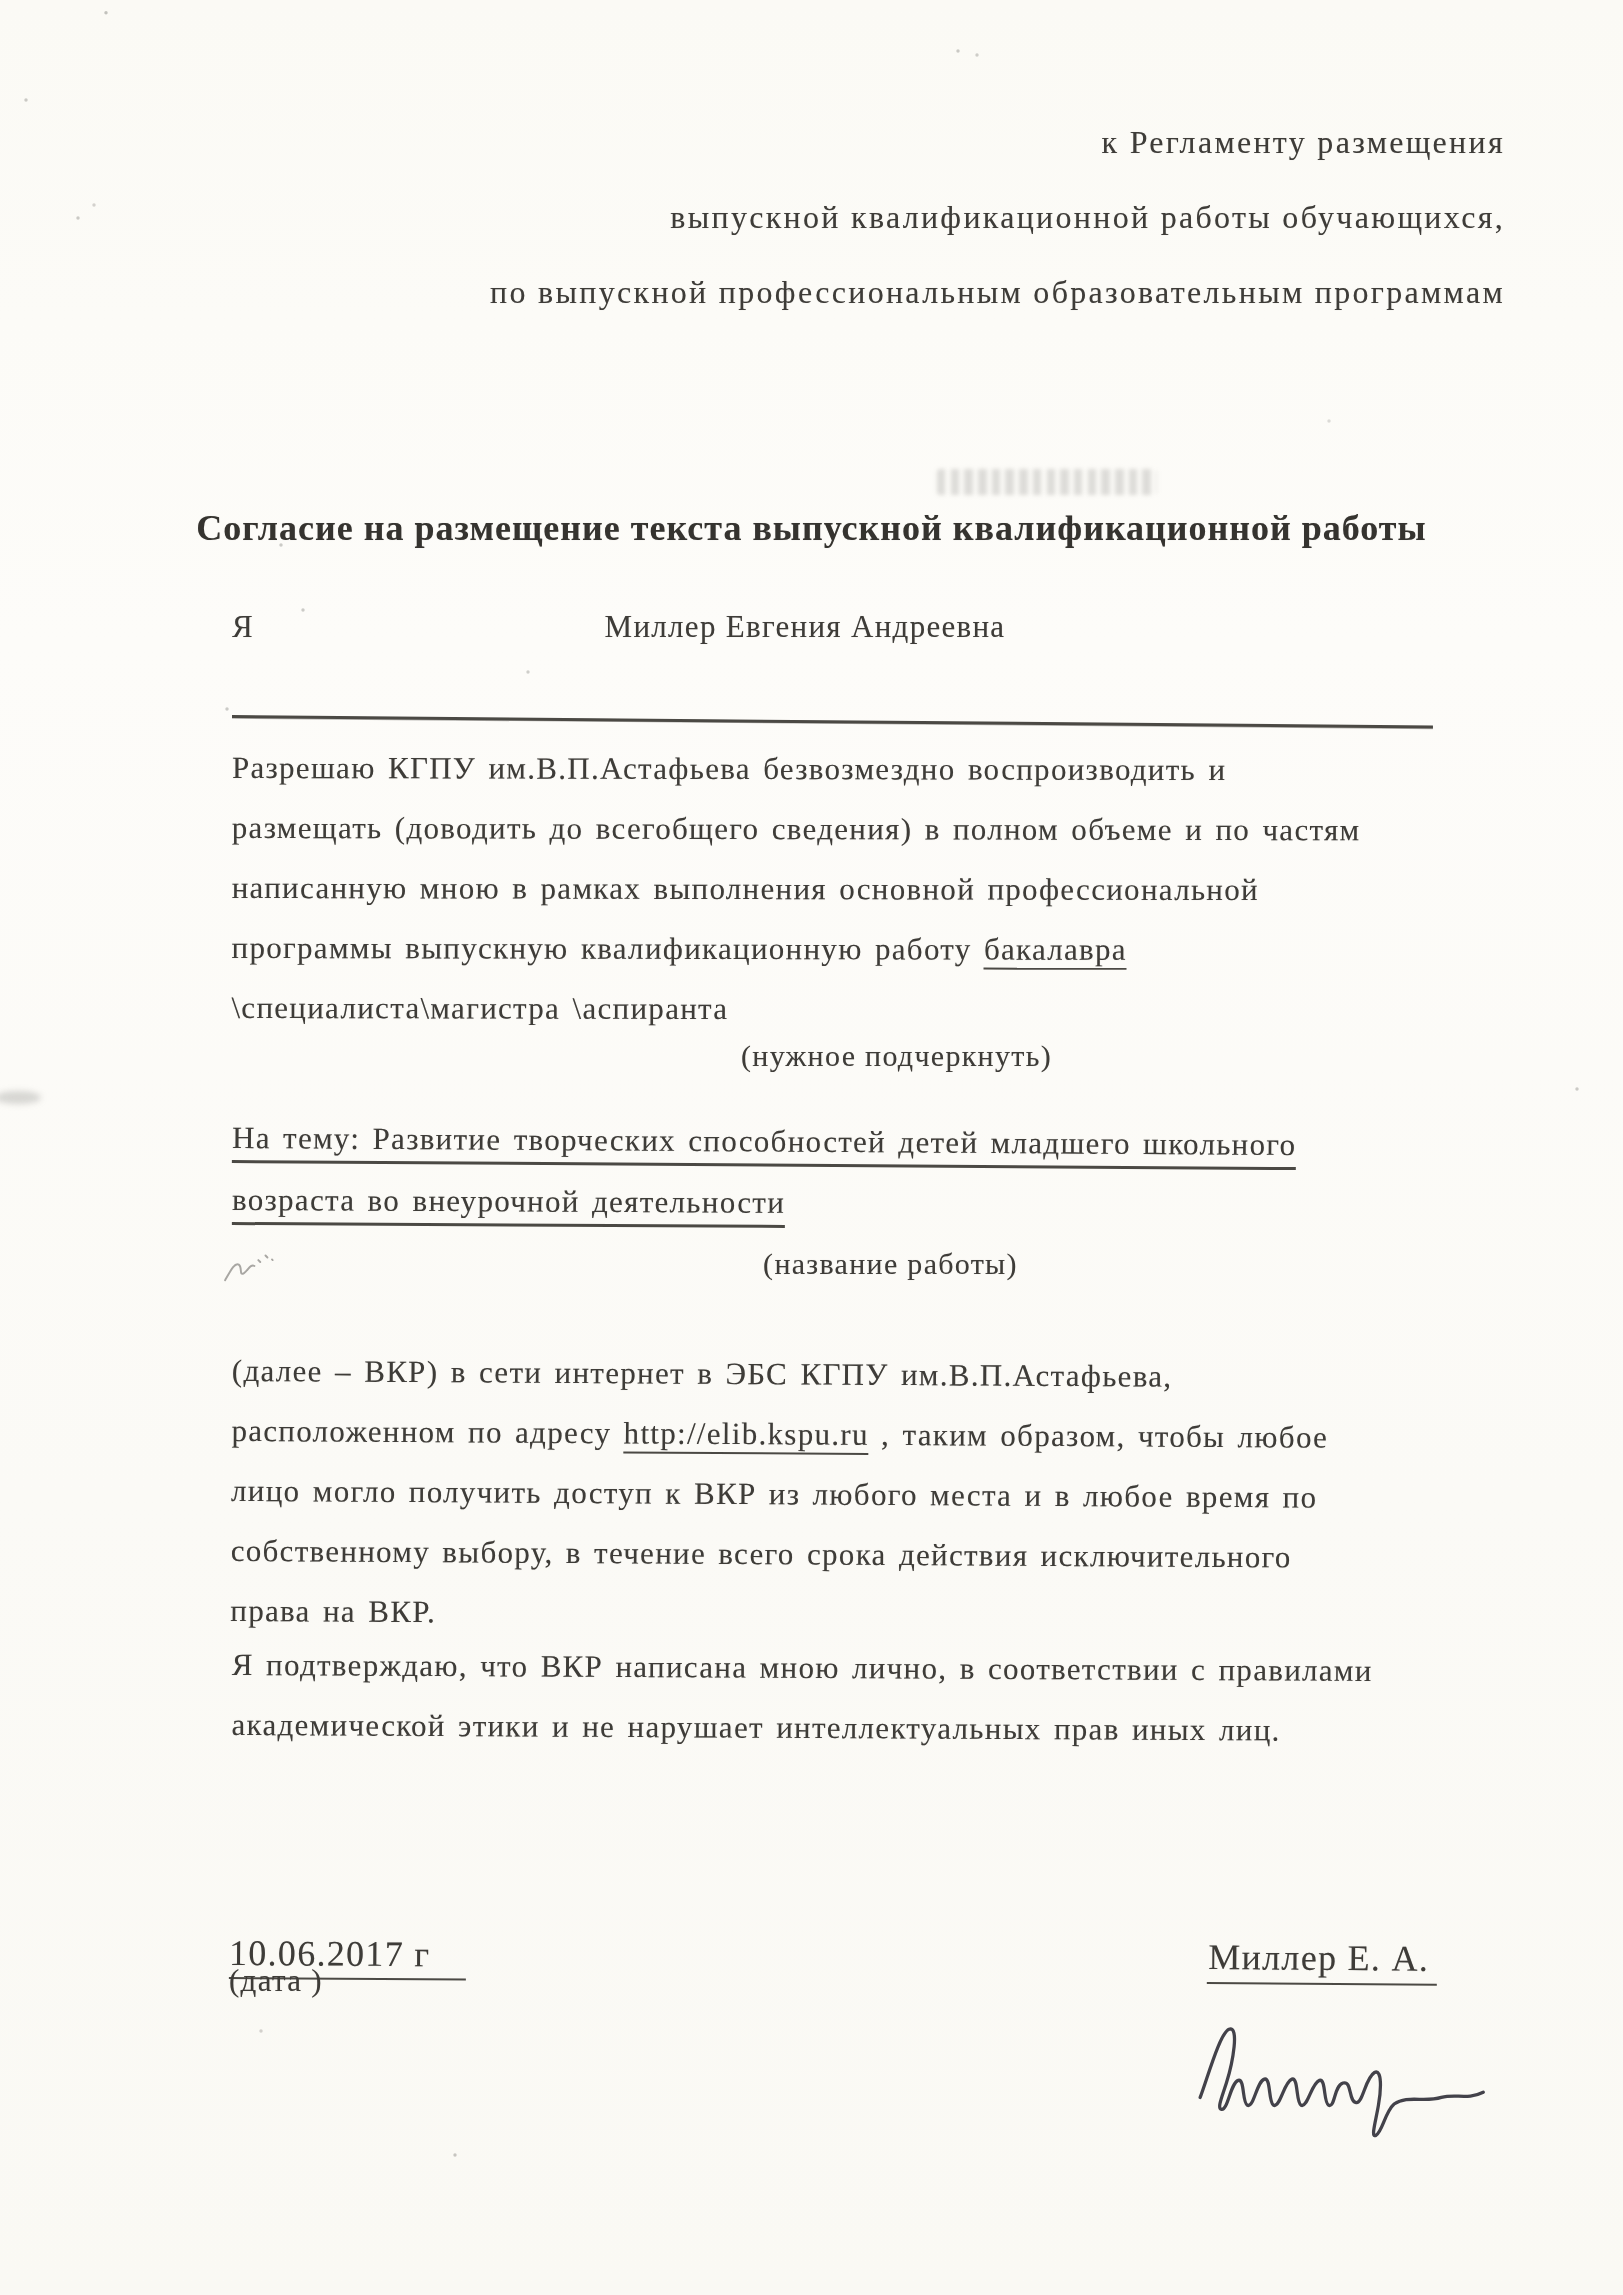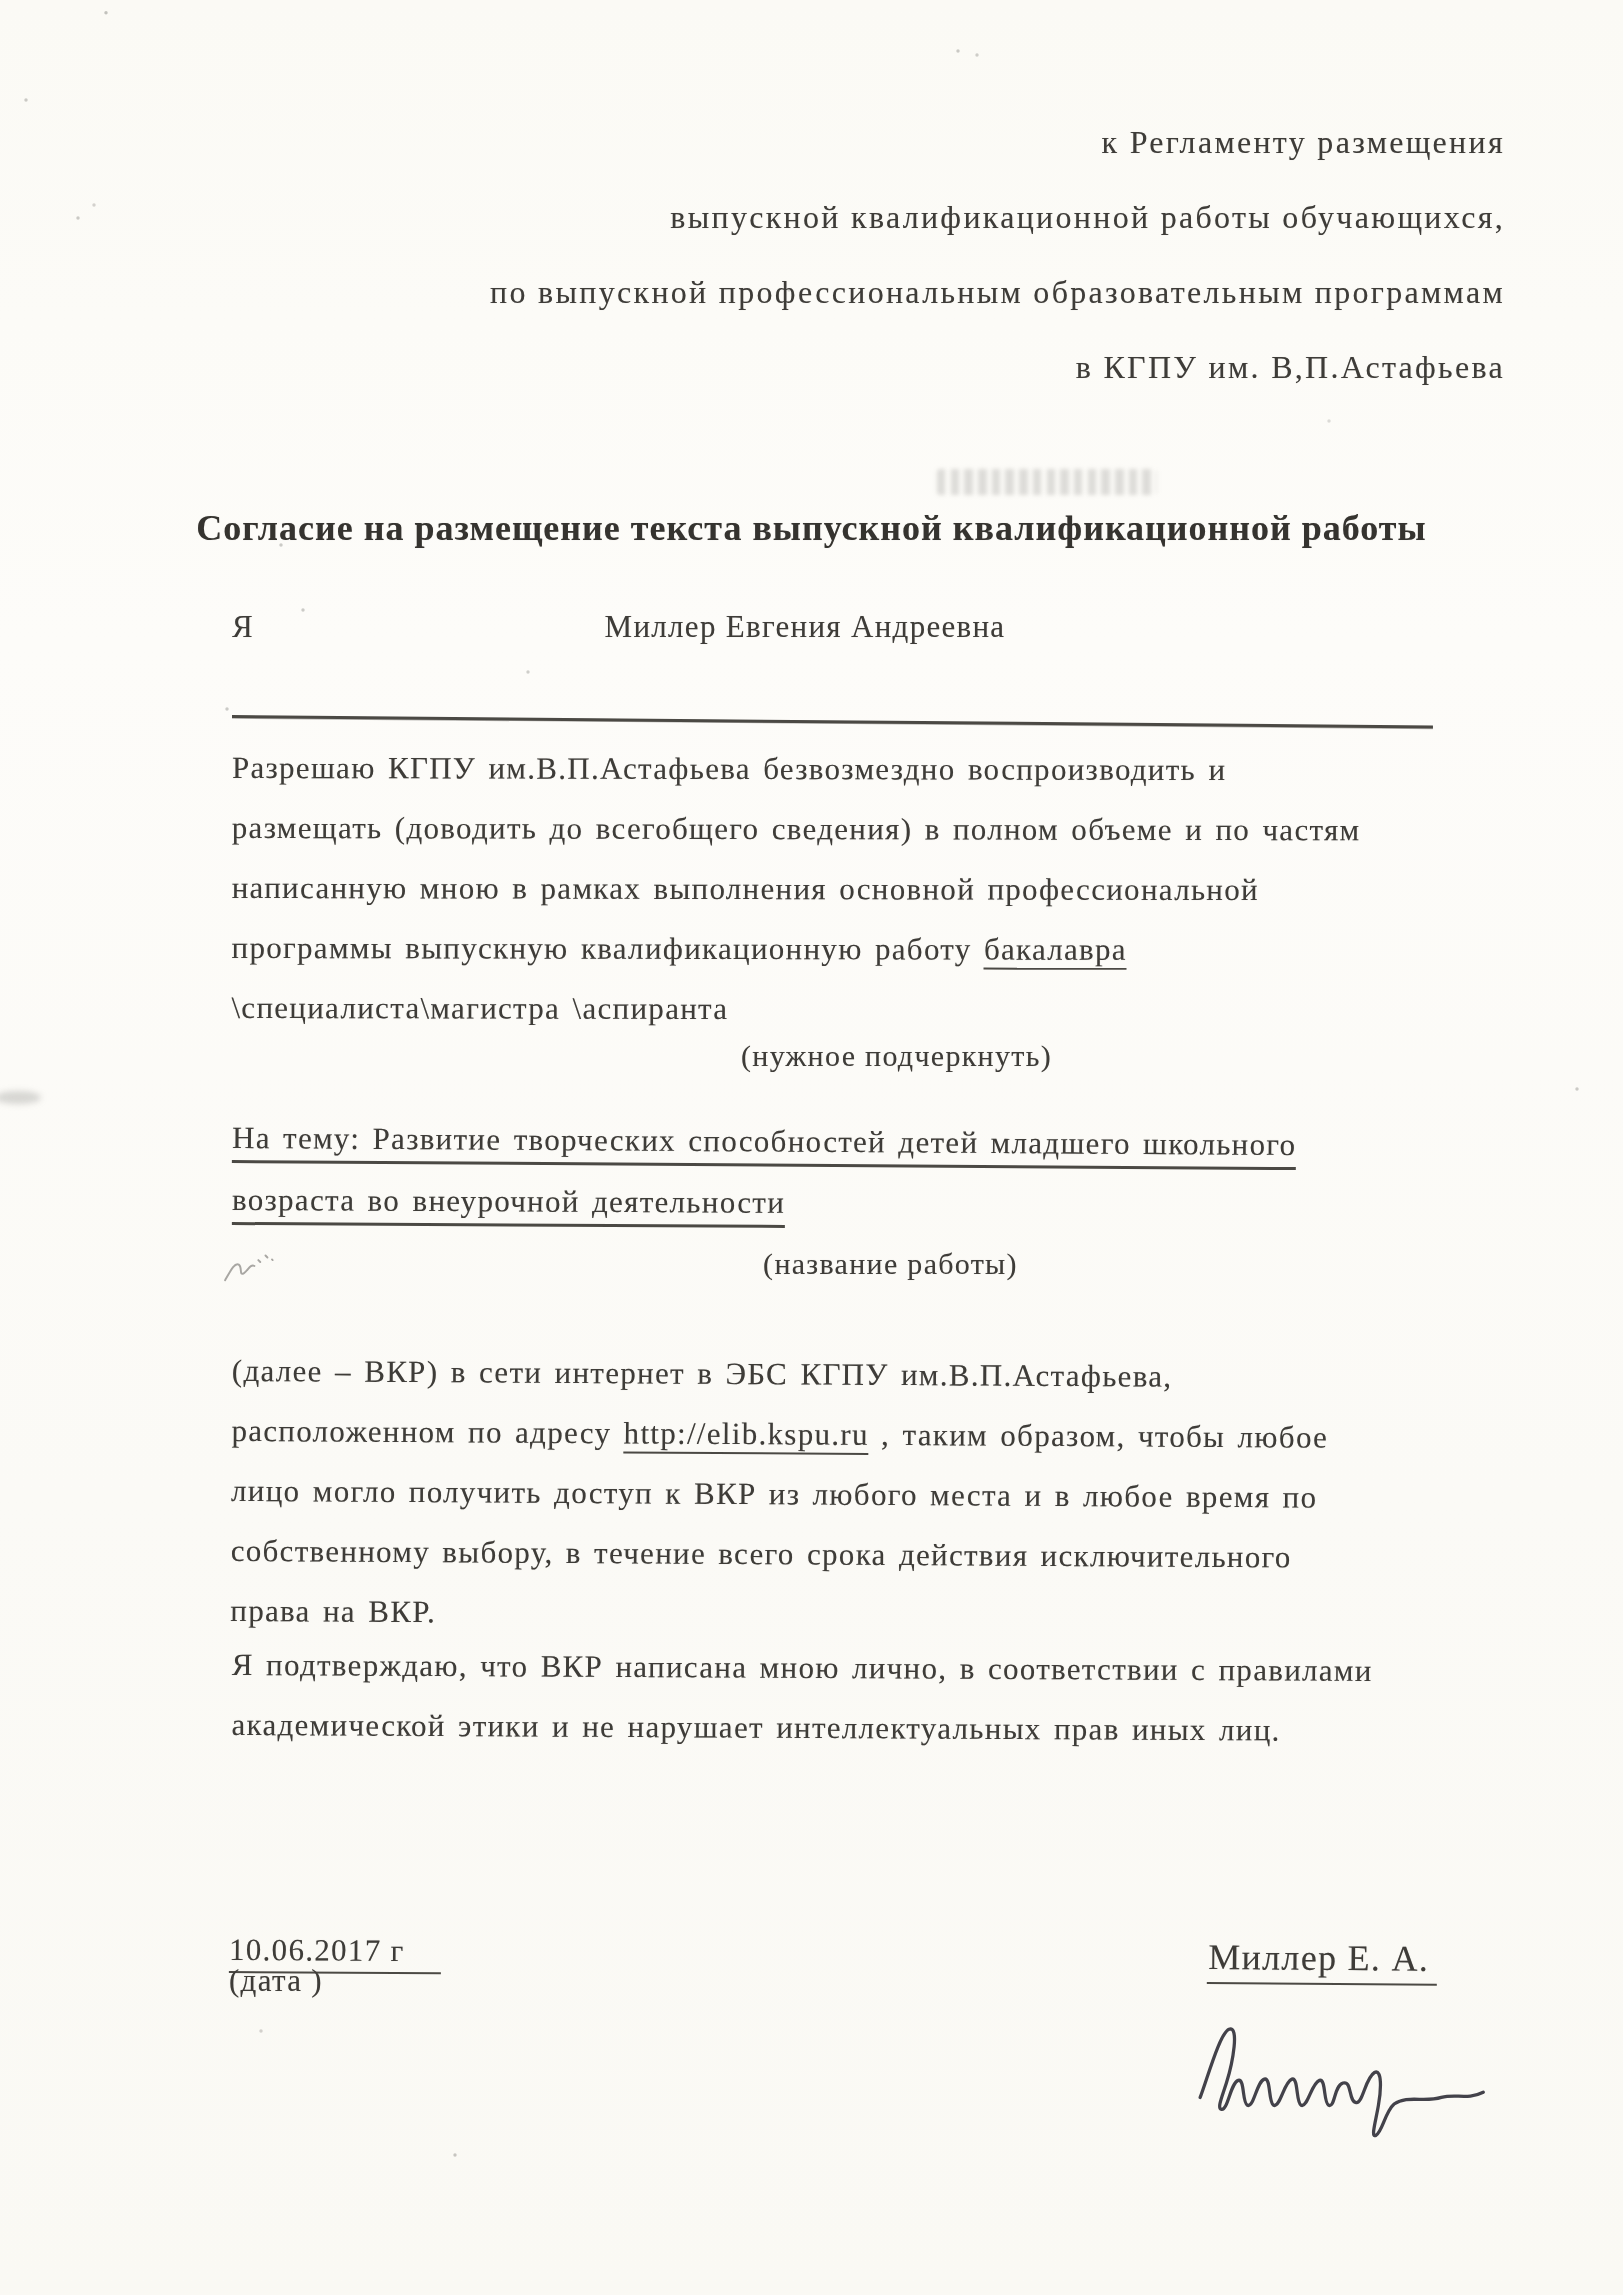--- a/index.html
+++ b/index.html
@@ -28,21 +28,21 @@
   .p3{left:232px;top:1635px;transform:rotate(.3deg);transform-origin:left top;}
   .u{border-bottom:2.6px solid #4b4944;padding-bottom:1.3px;}
   .center-note{left:0;width:100%;text-align:center;font-size:30px;letter-spacing:1.3px;}
   .note1{top:1039px;padding-left:85px;}
   .caption1{top:1247px;padding-left:79px;}
   .topic-line{left:232px;font-size:31px;letter-spacing:1.3px;word-spacing:3.3px;}
   .tl1{top:1120px;transform:rotate(.38deg);transform-origin:left center;}
   .tl2{top:1182px;transform:rotate(.3deg);transform-origin:left center;}
   .topic-line .u{display:inline-block;padding-bottom:3.9px;border-bottom-width:3.3px;}
   
-  .date-line{left:229px;top:1932px;font-size:31px;letter-spacing:1.3px;}
+  .date-line{left:229px;top:1932px;font-size:36px;letter-spacing:1.3px;}
   .date-line .u{display:inline-block;padding-right:36px;padding-bottom:2.6px;transform:rotate(.35deg);transform-origin:left center;}
   .date-caption{left:229px;top:1963px;font-size:31px;letter-spacing:1.3px;}
   .sign-name{left:1207px;top:1936px;font-size:36px;letter-spacing:1.3px;}
   .sign-name .u{display:inline-block;padding:0 7.9px 3.9px 1.3px;transform:rotate(.45deg);transform-origin:left center;}
   .signature-svg{position:absolute;left:1191px;top:1999px;}
   .scribble-svg{position:absolute;left:221px;top:1249px;opacity:.75;}
   
   .ghost{position:absolute;left:937px;top:469px;width:220px;height:26px;border-radius:3.3px;
          background:repeating-linear-gradient(90deg,rgba(110,108,104,.22) 0 8.5px,rgba(110,108,104,0) 8.5px 13.7px);
          filter:blur(2px);}
@@ -71,21 +71,20 @@
 <div class="page">
 
   <div class="speckles"></div>
   <div class="ghost"></div>
   <div class="edge-smudge"></div>
 
   <div class="txt annex">
     <div>к Регламенту размещения</div>
     <div>выпускной квалификационной работы обучающихся,</div>
     <div>по выпускной профессиональным образовательным программам</div>
-    <div>в КГПУ им. В,П.Астафьева</div>
   </div>
 
   <div class="txt doc-title">
     <div>Согласие на размещение текста выпускной квалификационной работы</div>
   </div>
 
   <div class="txt declarant">
     <span class="pronoun">Я</span>
     <span class="declarant-name">Миллер Евгения Андреевна</span>
   </div>

